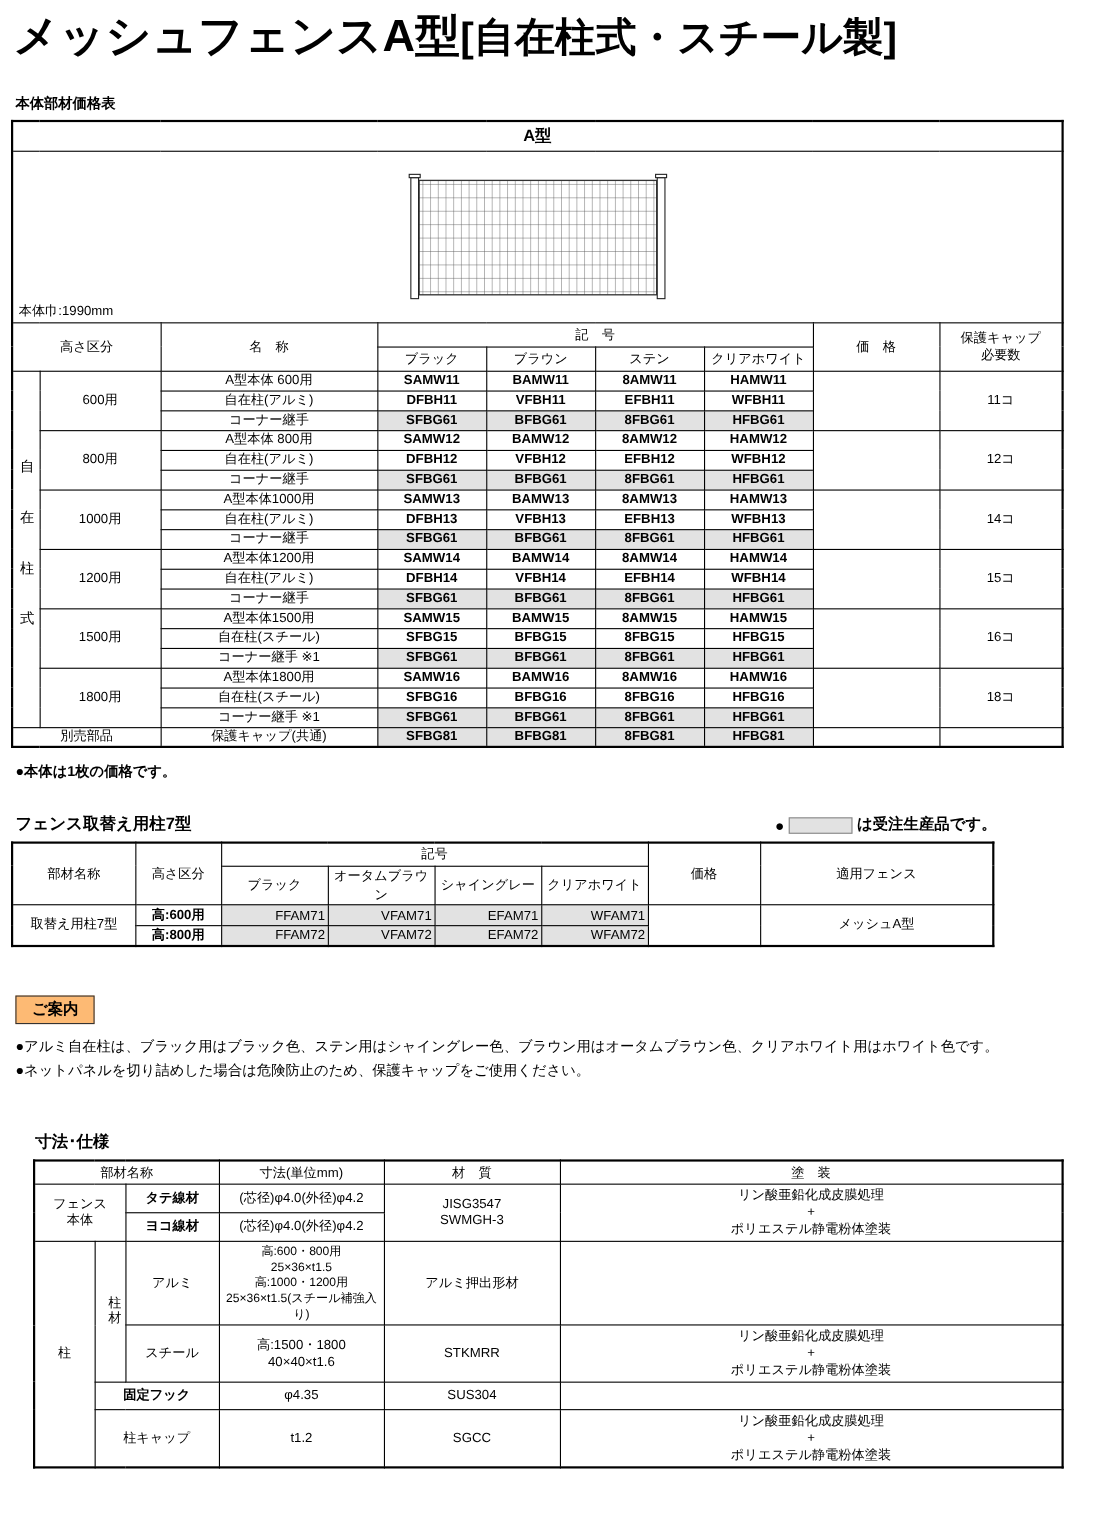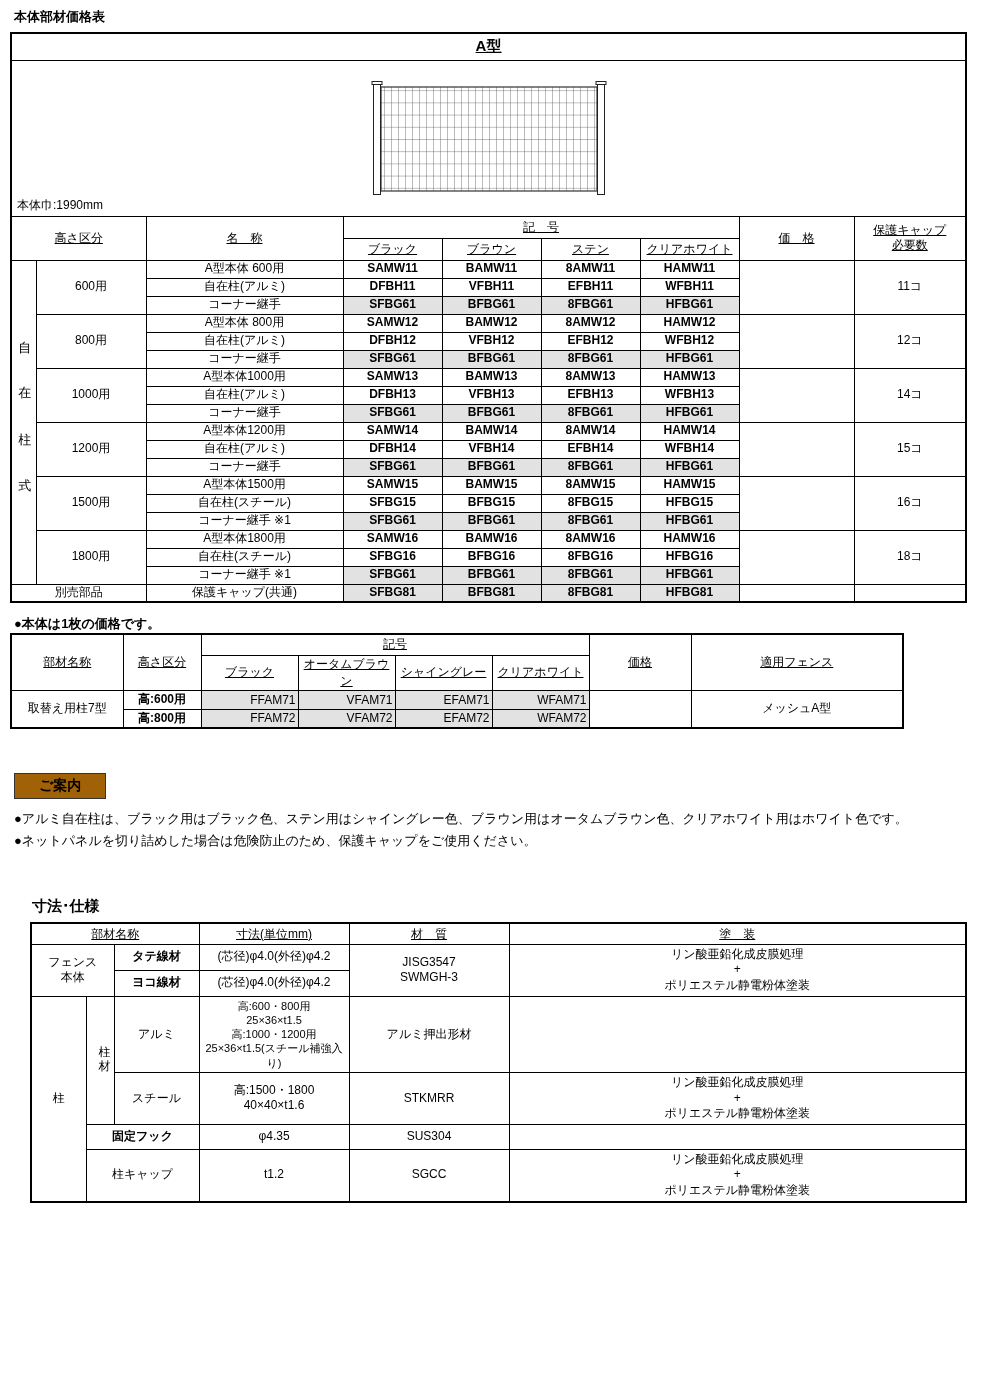--- a/index.html
+++ b/index.html
@@ -13,21 +13,21 @@
   .page { padding: 8px 10px 30px 10px; min-height: 1381px; }
 
   
   .title { font-size: 41px; font-weight: bold; letter-spacing: 0px; margin: 2px 0 30px 2px; line-height: 1.1; }
   .title-bracket { font-size: 37px; }
 
   .sec-heading { font-size: 13px; font-weight: bold; margin: 0 0 6px 4px; }
 
   table { border-collapse: collapse; table-layout: fixed; }
   th, td { border: 1px solid #000; font-size: 12px; text-align: center; vertical-align: middle; padding: 0 2px; overflow: hidden; }
-  thead th { font-weight: normal; text-decoration: underline; }
+  thead th { font-weight: normal; }
   .pre { white-space: pre-line; line-height: 1.25; }
   .gray { background: var(--gray, #e2e2e2); }
 
   
   .main-table { width: 955px; border: 2px solid #000; margin-left: 0; }
   .main-table .type-header { font-weight: bold; font-size: 15px; height: 27px; }
   .main-table .image-cell { height: 156px; position: relative; vertical-align: middle; padding: 0; }
   .main-table .image-caption { position: absolute; left: 5px; bottom: 2px; font-size: 12px; }
   .main-table thead th { height: 22px; }
   .main-table tbody td { height: 18px; line-height: 1.15; }
@@ -47,39 +47,40 @@
   .legend { display: flex; align-items: center; gap: 4px; font-size: 14px; font-weight: bold; }
   .legend-swatch { display: inline-block; width: 58px; height: 15px; background: var(--gray, #e2e2e2); border: 1px solid #888; }
   .rep-table { width: 892px; border: 2px solid #000; }
   .rep-table thead th { height: 21px; }
   .rep-table tbody td { height: 19px; }
   .rep-table .code-cell { font-weight: normal; text-align: right; }
   .rep-table .height-cell { font-weight: bold; }
 
   
   .guide-label {
-    display: inline-block; margin: 44px 0 10px 4px; padding: 3px 24px;
-    background: #a16207; border: 1px solid #333; font-size: 14px; font-weight: bold;
+    display: inline-block; margin: 44px 0 10px 4px; padding: 3px 14px;
+    background: #fdba74; border: 1px solid #333; font-size: 14px; font-weight: bold;
   }
   .guide-lines p { font-size: 13px; line-height: 1.55; margin: 0 0 2px 4px; }
 
   
   .spec-heading { font-size: 15px; font-weight: bold; margin: 46px 0 6px 22px; }
   .spec-table { width: 935px; border: 2px solid #000; margin-left: 20px; }
   .spec-table th { height: 21px; }
   .spec-table td { padding: 2px 3px; line-height: 1.3; }
   .spec-table .tall { height: 25px; font-weight: bold; }
   .spec-table .narrow-wrap { word-break: break-all; line-height: 1.15; padding: 12px; }
   .spec-table .dim-small { font-size: 11px; }
 </style>
 </head>
 <body>
 
 <div class="page">
 
+  <h1 class="title"><span>メッシュフェンスA型</span><span class="title-bracket">[自在柱式・スチール製]</span></h1>
 
   <h2 class="sec-heading">本体部材価格表</h2>
 
   <table class="main-table">
     <colgroup>
       <col style="width:25px">
         <col style="width:110px">
         <col style="width:197px">
       <col style="width:99px">
         <col style="width:99px">
@@ -280,20 +281,28 @@
           <td class="code-cell gray">8FBG81</td>
           <td class="code-cell gray">HFBG81</td>
           <td class="price-cell"></td>
           <td class="cap-cell"></td>
         </tr>
       </tbody>
   </table>
 
   <p class="note">●本体は1枚の価格です。</p>
 
+  <div class="rep-header-row">
+    <h3>フェンス取替え用柱7型</h3>
+    <div class="legend">
+      <span>●</span>
+      <span class="legend-swatch"></span>
+      <span>は受注生産品です。</span>
+    </div>
+  </div>
 
   <table class="rep-table">
     <colgroup>
       <col style="width:112px">
         <col style="width:78px">
       <col style="width:97px">
         <col style="width:97px">
         <col style="width:97px">
         <col style="width:97px">
       <col style="width:102px">

